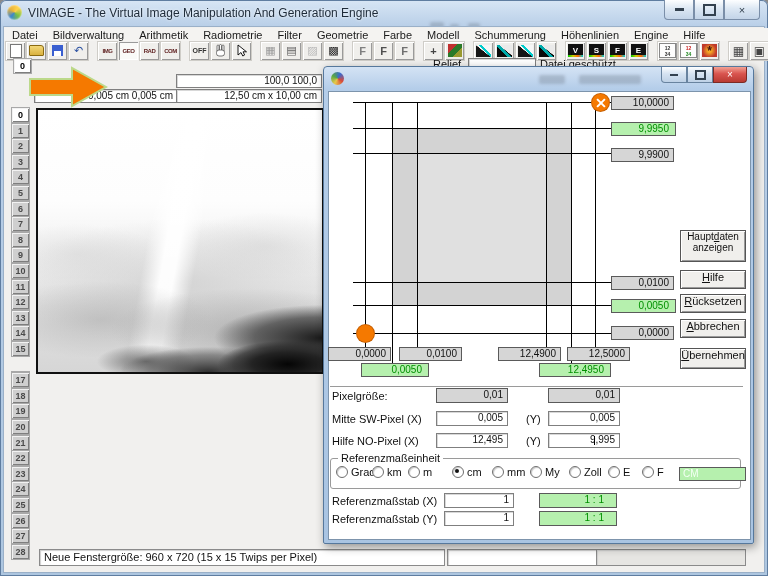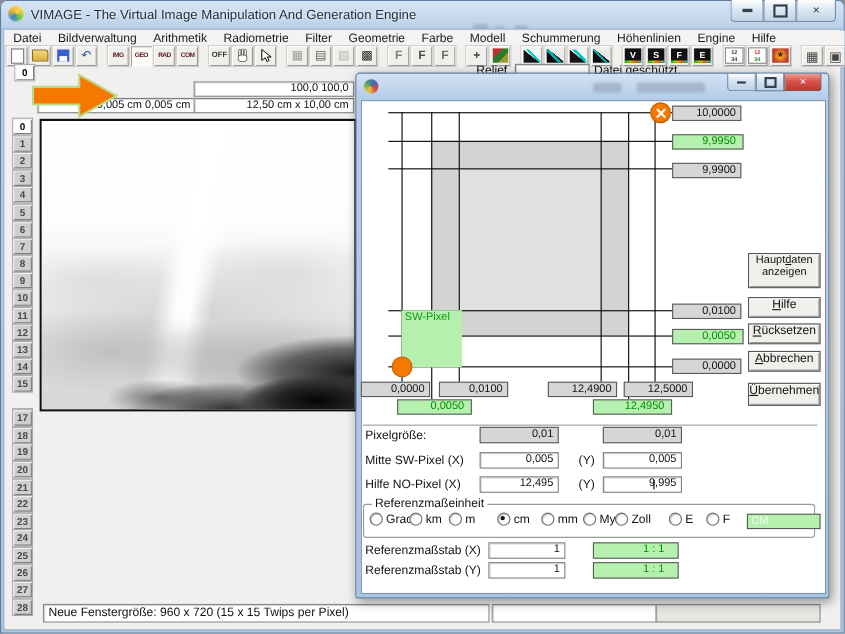--- a/index.html
+++ b/index.html
@@ -327,21 +327,20 @@
     <div class="hl" style="left:29px;top:215px;width:258px"></div>
     <div class="hl" style="left:29px;top:238px;width:258px"></div>
     <div class="hl" style="left:29px;top:266px;width:258px"></div>
     <div class="vl" style="left:41px;top:35px;height:246px"></div>
     <div class="vl" style="left:68px;top:35px;height:261px"></div>
     <div class="vl" style="left:93px;top:35px;height:246px"></div>
     <div class="vl" style="left:222px;top:35px;height:246px"></div>
     <div class="vl" style="left:247px;top:35px;height:261px"></div>
     <div class="vl" style="left:271px;top:35px;height:246px"></div>
 
-    <div class="greenbox" style="left:41px;top:215px;width:52px;height:51px"><span>SW-Pixel</span></div>
 
     <div class="abs gf" style="left:287px;top:29px;width:57px;height:12px">10,0000</div>
     <div class="abs grf" style="left:287px;top:55px;width:57px;height:12px">9,9950</div>
     <div class="abs gf" style="left:287px;top:81px;width:57px;height:12px">9,9900</div>
     <div class="abs gf" style="left:287px;top:209px;width:57px;height:12px">0,0100</div>
     <div class="abs grf" style="left:287px;top:232px;width:57px;height:12px">0,0050</div>
     <div class="abs gf" style="left:287px;top:259px;width:57px;height:12px">0,0000</div>
 
     <div class="abs gf" style="left:4px;top:280px;width:57px;height:12px">0,0000</div>
     <div class="abs gf" style="left:75px;top:280px;width:57px;height:12px">0,0100</div>
@@ -404,21 +403,21 @@
         <span>cm</span>
       </div>
     <div class="ropt" style="left:168px;top:399px">
         <span class="radio"></span>
         <span>mm</span>
       </div>
     <div class="ropt" style="left:206px;top:399px">
         <span class="radio"></span>
         <span>My</span>
       </div>
-    <div class="ropt" style="left:235px;top:399px">
+    <div class="ropt" style="left:245px;top:399px">
         <span class="radio"></span>
         <span>Zoll</span>
       </div>
     <div class="ropt" style="left:284px;top:399px">
         <span class="radio"></span>
         <span>E</span>
       </div>
     <div class="ropt" style="left:318px;top:399px">
         <span class="radio"></span>
         <span>F</span>

